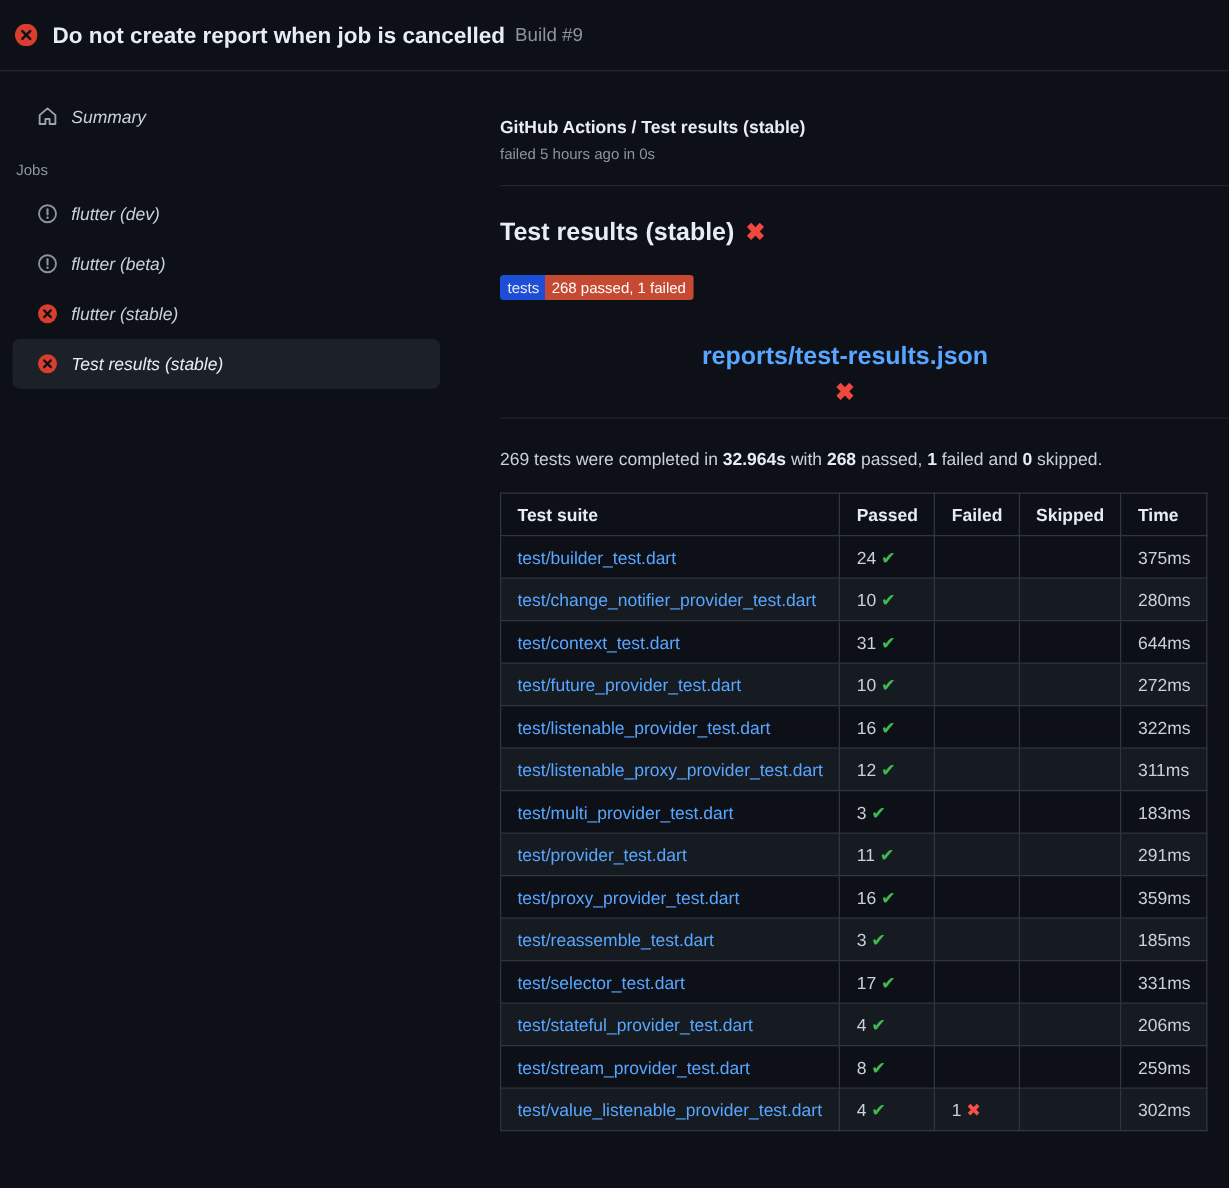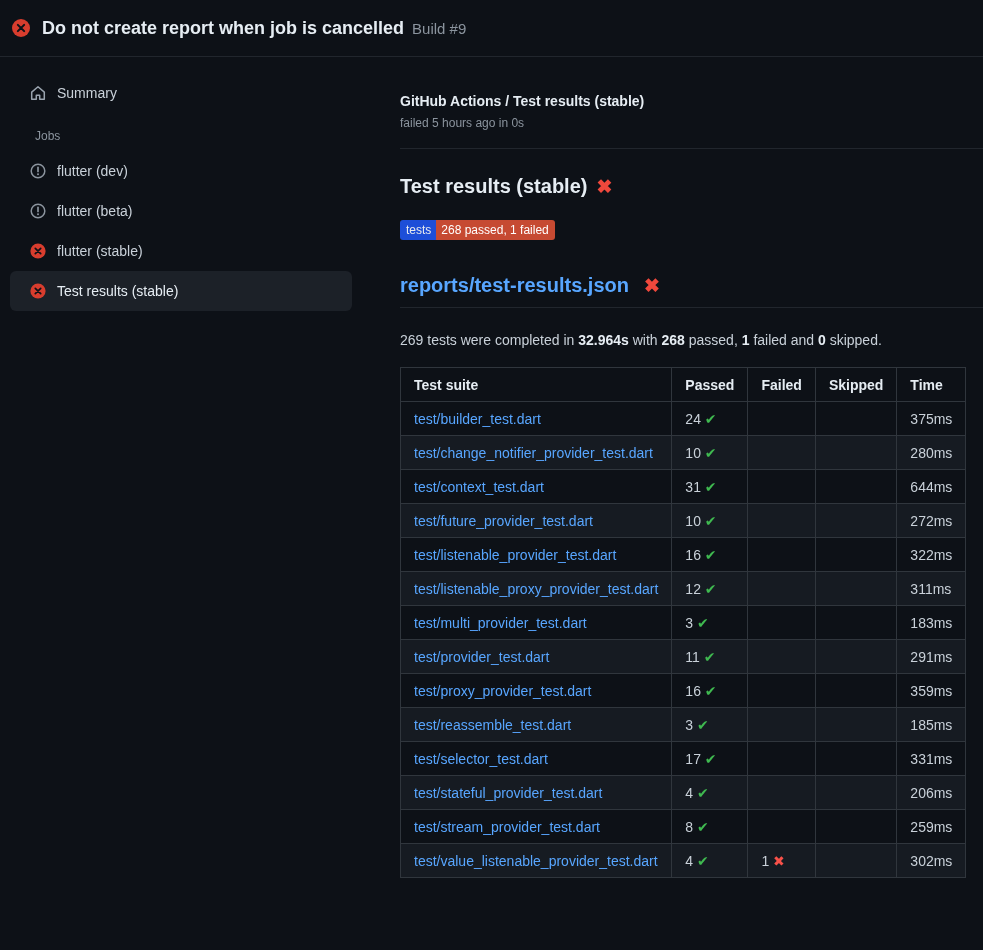--- a/index.html
+++ b/index.html
@@ -37,26 +37,26 @@
     align-items: center;
     gap: 11px;
     padding: 0 10px 0 20px;
     margin: 0 16px 0 10px;
     border-radius: 6px;
     cursor: pointer;
     color: #c9d1d9;
   }
   .side-item.selected { background: #1c2128; color: #e6edf3; }
   .side-item .icon { width: 16px; height: 16px; flex-shrink: 0; }
-  .side-label { white-space: nowrap; }
+  .side-label { white-space: nowrap; font-style: italic; }
   .side-section-label {
     color: #8b949e;
     font-size: 12px;
     margin: 16px 0 8px;
-    padding-left: 35px;
+    padding-left: 13px;
   }
 
   
   .main { flex: 1; min-width: 0; padding: 36px 31px 0 32px; }
   .breadcrumb { font-weight: 700; font-size: 14px; color: #e6edf3; }
   .status-line { color: #8b949e; font-size: 12px; margin-top: 7px; }
   .divider { border: none; border-top: 1px solid #21262d; margin: 18px -31px 0 0; }
   .divider-tight { margin-top: 10px; }
 
   .section-title {
@@ -73,21 +73,22 @@
   .badge { display: inline-flex; margin-top: 22px; font-size: 12px; line-height: 1; border-radius: 3px; overflow: hidden; }
   .badge-label { background: #1d4ed8; color: #e9ebee; padding: 4px 5px 4px 6px; }
   .badge-value { background: #c64a32; color: #ffffff; padding: 4px 6px 4px 5px; text-align: right; }
 
   .report-title {
     margin-top: 34px;
     font-size: 20px;
     font-weight: 700;
     display: flex;
     align-items: center;
-    gap: 15px;
+    gap: 8px;
+    flex-direction: column;
   }
   .report-link { color: #58a6ff; }
 
   .summary-line { margin-top: 24px; color: #c9d1d9; }
   .summary-line strong { color: #e6edf3; font-weight: 700; }
 
   
   table.results {
     margin-top: 19px;
     border-collapse: collapse;

